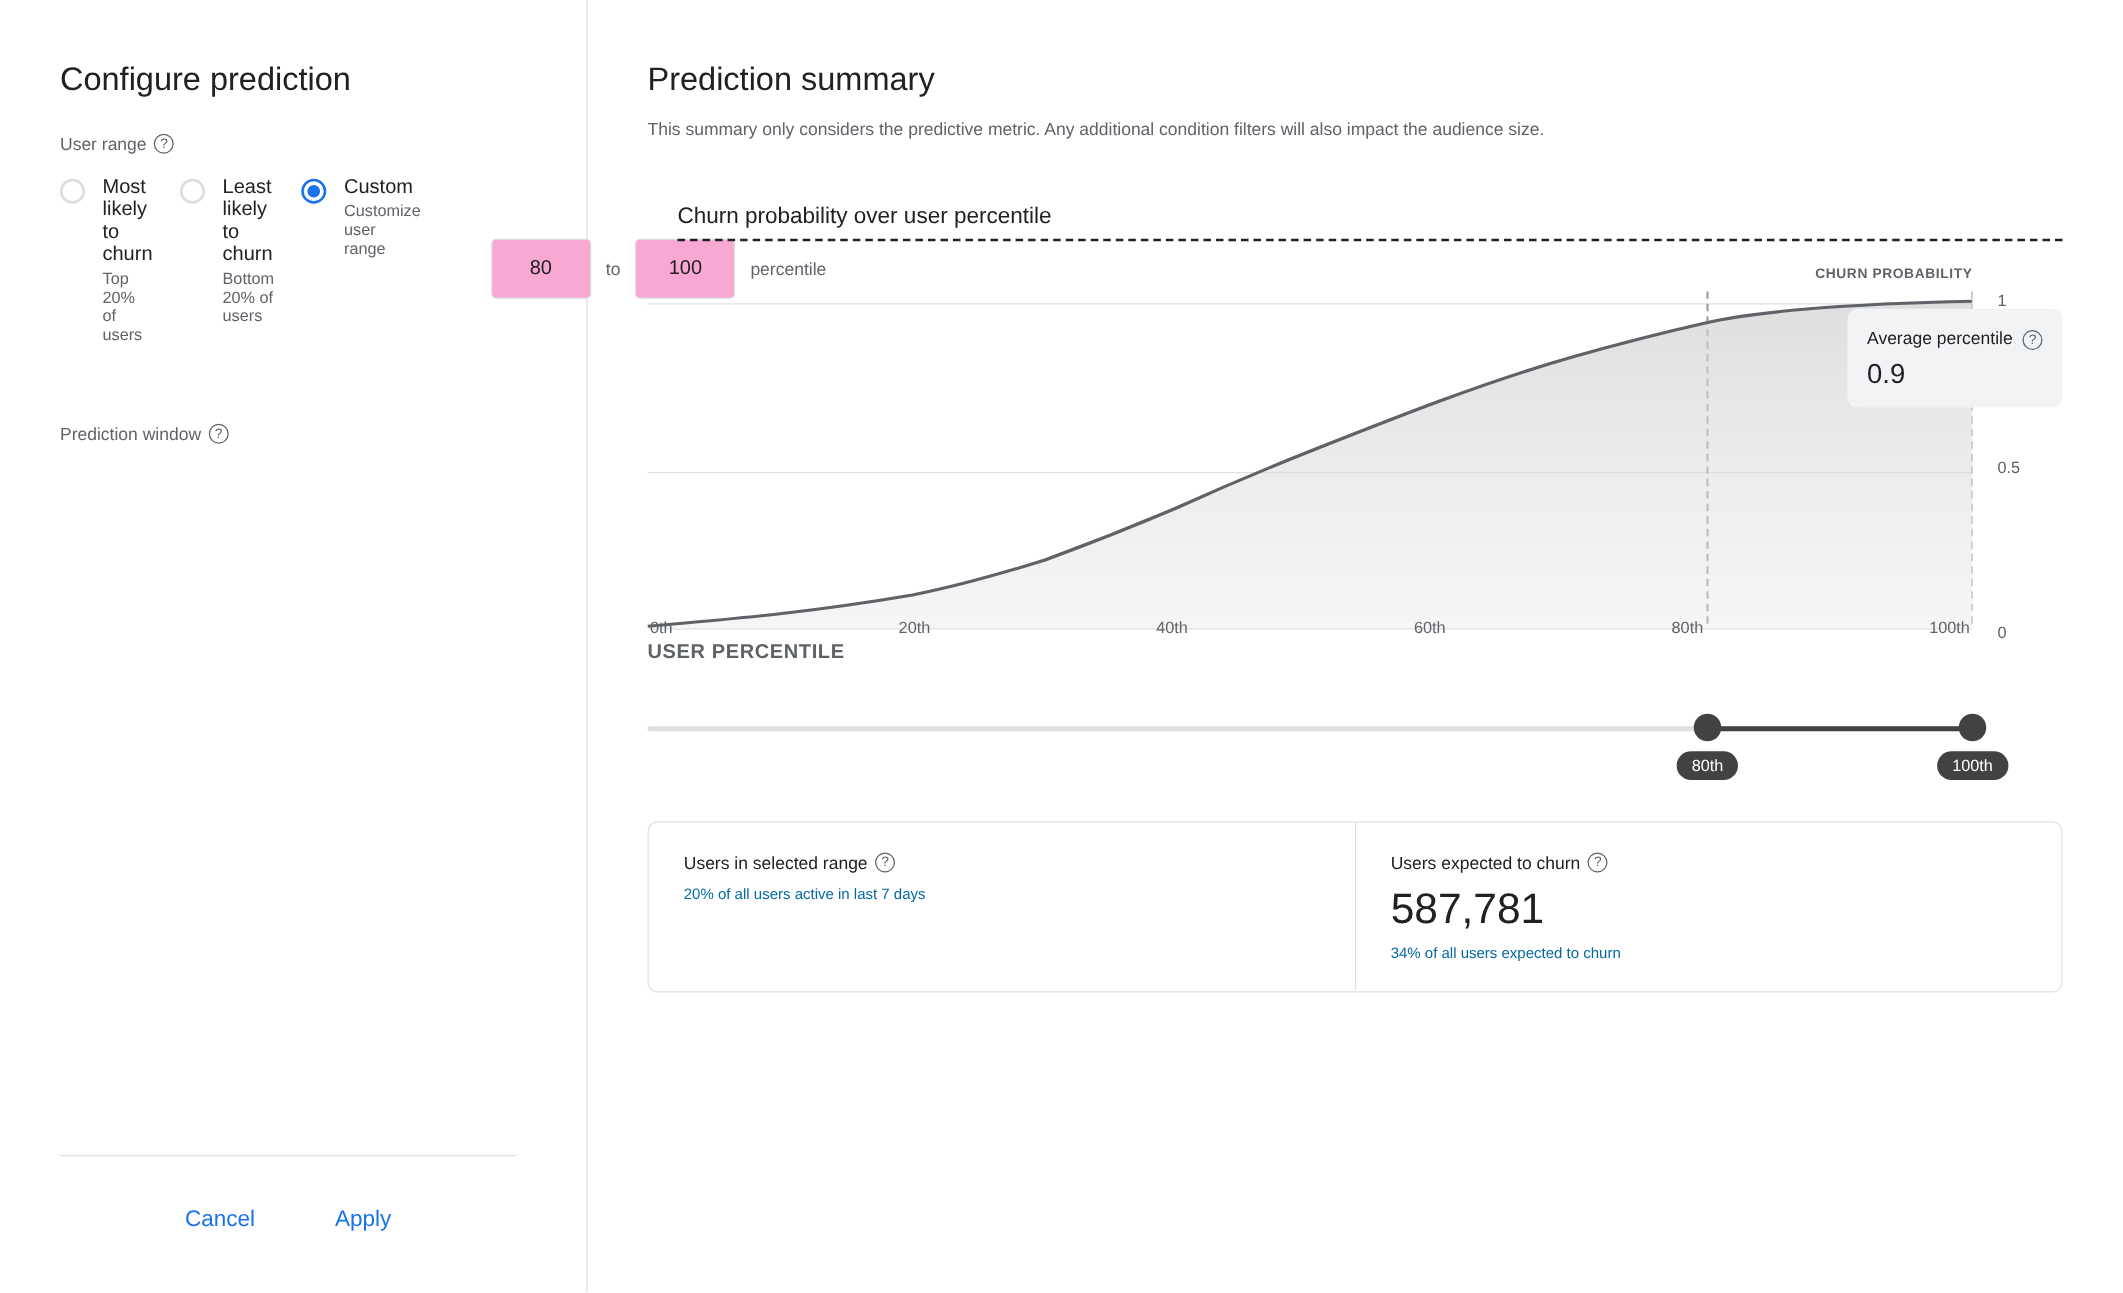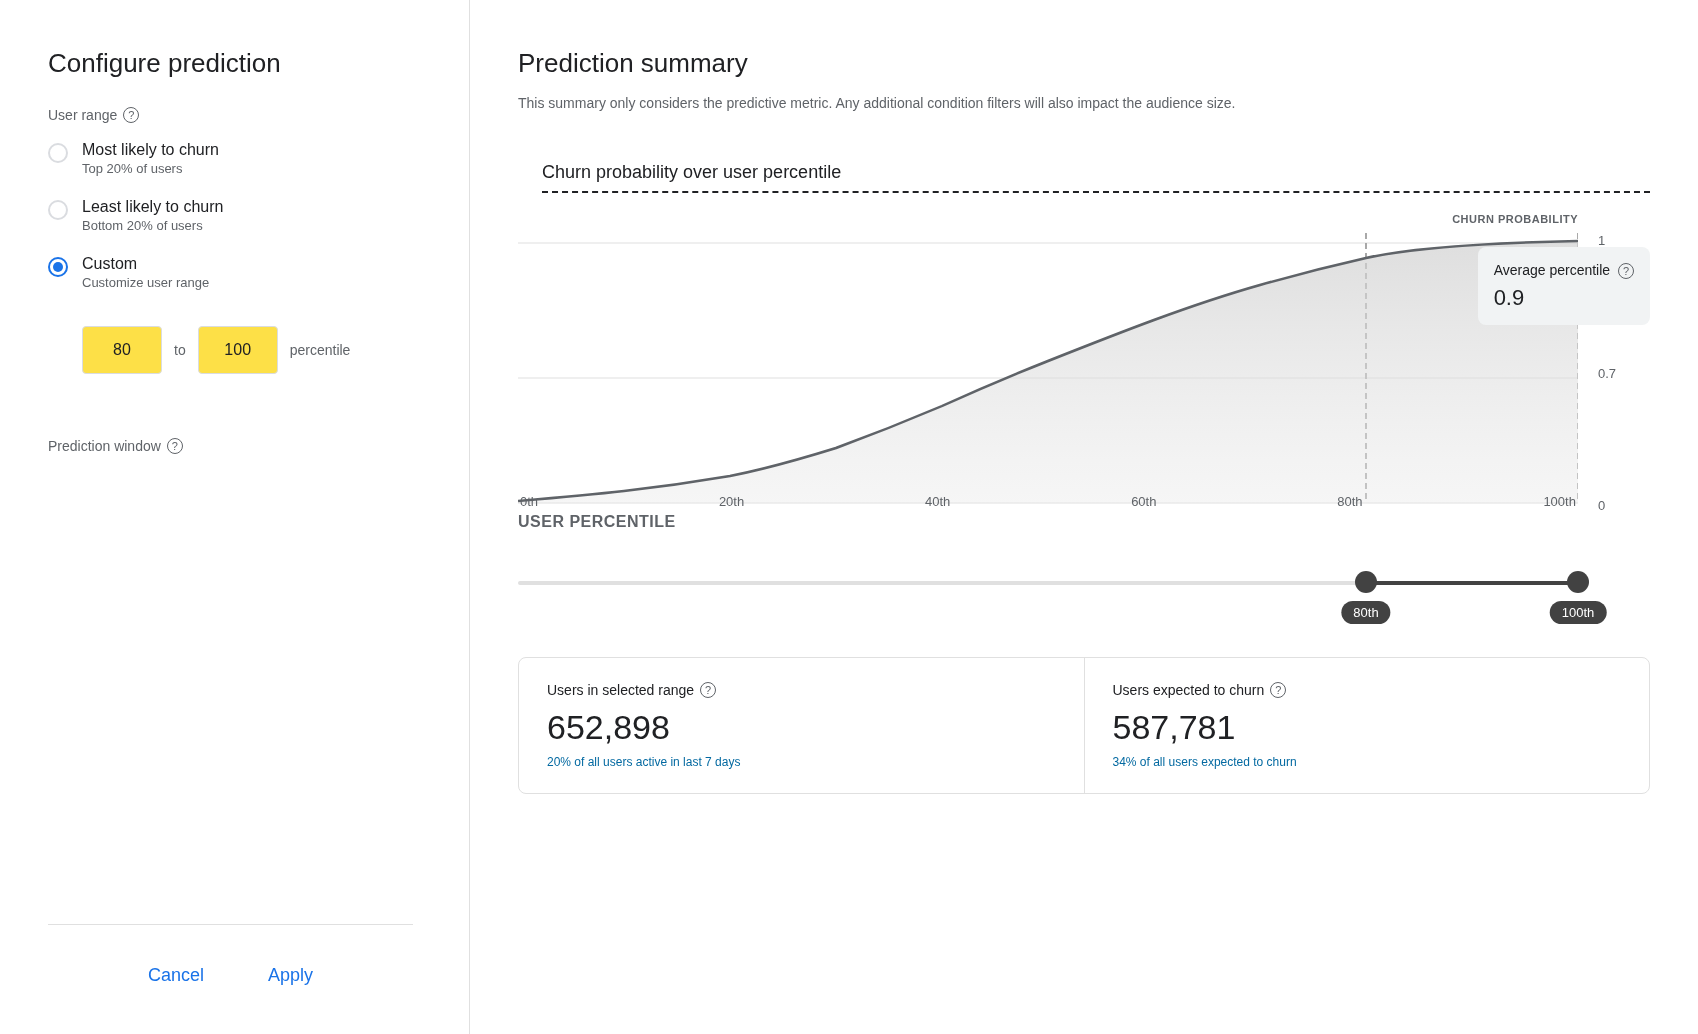--- a/index.html
+++ b/index.html
@@ -48,21 +48,21 @@
       align-items: center;
       justify-content: center;
       font-size: 11px;
       color: #5f6368;
       cursor: pointer;
       flex-shrink: 0;
     }
 
     .radio-group {
       display: flex;
-      flex-direction: column;
+      flex-direction: row;
       gap: 22px;
       margin-bottom: 32px;
     }
 
     .radio-item {
       display: flex;
       align-items: flex-start;
       gap: 14px;
       cursor: pointer;
     }
@@ -119,21 +119,21 @@
 
     .percentile-input {
       width: 80px;
       height: 48px;
       border: 1.5px solid #dadce0;
       border-radius: 4px;
       font-size: 16px;
       text-align: center;
       color: #202124;
       outline: none;
-      background: #fde047;
+      background: #f9a8d4;
     }
 
     .to-text {
       font-size: 14px;
       color: #5f6368;
     }
 
     .percentile-label {
       font-size: 14px;
       color: #5f6368;
@@ -496,21 +496,21 @@
           </defs>
 
           <path d="M0,268 C30,265 60,262 90,258 C120,254 150,249 180,243 C210,236 240,226 270,215 C300,202 330,188 360,173 C390,157 420,142 450,128 C480,114 510,100 540,87 C570,74 600,62 630,52 C660,42 690,33 720,25 C750,17 810,10 900,8 L900,270 L0,270 Z" fill="url(#areaGrad)"></path>
 
           <path d="M0,268 C30,265 60,262 90,258 C120,254 150,249 180,243 C210,236 240,226 270,215 C300,202 330,188 360,173 C390,157 420,142 450,128 C480,114 510,100 540,87 C570,74 600,62 630,52 C660,42 690,33 720,25 C750,17 810,10 900,8" fill="none" stroke="#5f6368" stroke-width="2.5"></path>
         </svg>
       </div>
 
       <div class="y-axis-labels">
         <span class="y-label">1</span>
-        <span class="y-label">0.7</span>
+        <span class="y-label">0.5</span>
         <span class="y-label">0</span>
       </div>
 
       <div class="chart-tooltip">
         <div class="tooltip-title">
           <span>Average percentile</span>
           <span class="help-icon" style="display:inline-flex;margin-left:4px;">?</span>
         </div>
         <div class="tooltip-value">0.9</div>
       </div>
@@ -537,21 +537,20 @@
     </div>
 
   </div>
 
   <div class="stats-cards">
     <div class="stat-card">
       <div class="stat-title">
         <span>Users in selected range</span>
         <span class="help-icon">?</span>
       </div>
-      <div class="stat-value">652,898</div>
       <div class="stat-sub">20% of all users active in last 7 days</div>
     </div>
     <div class="stat-card">
       <div class="stat-title">
         <span>Users expected to churn</span>
         <span class="help-icon">?</span>
       </div>
       <div class="stat-value">587,781</div>
       <div class="stat-sub">34% of all users expected to churn</div>
     </div>

